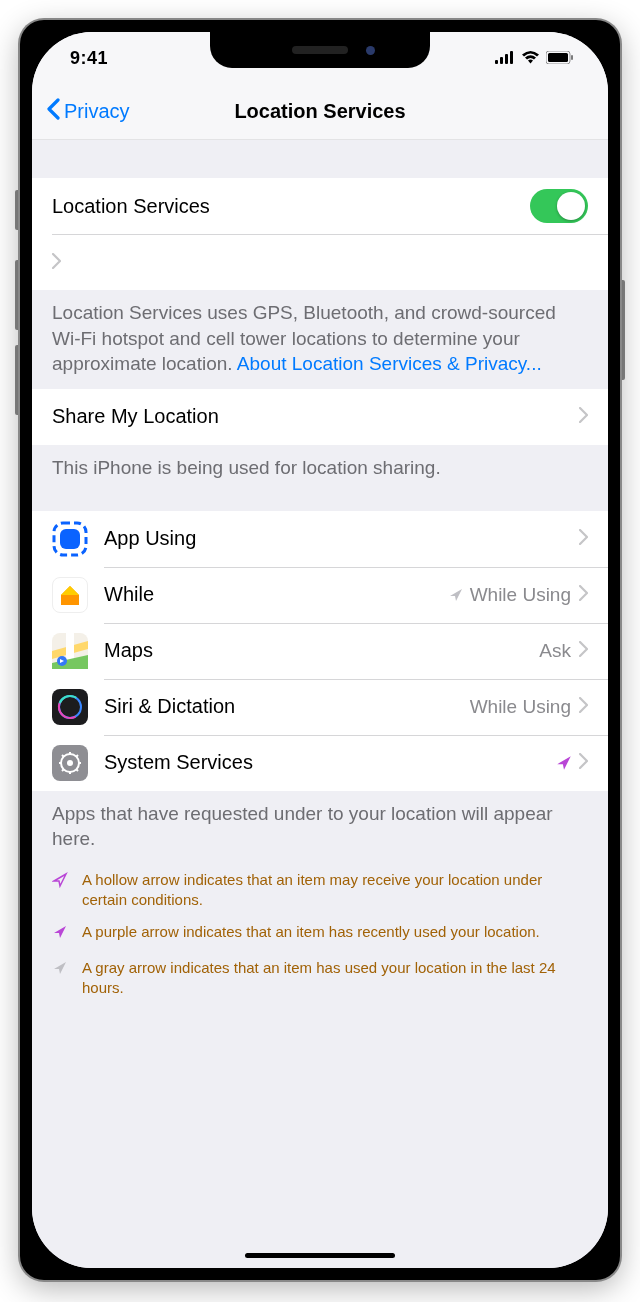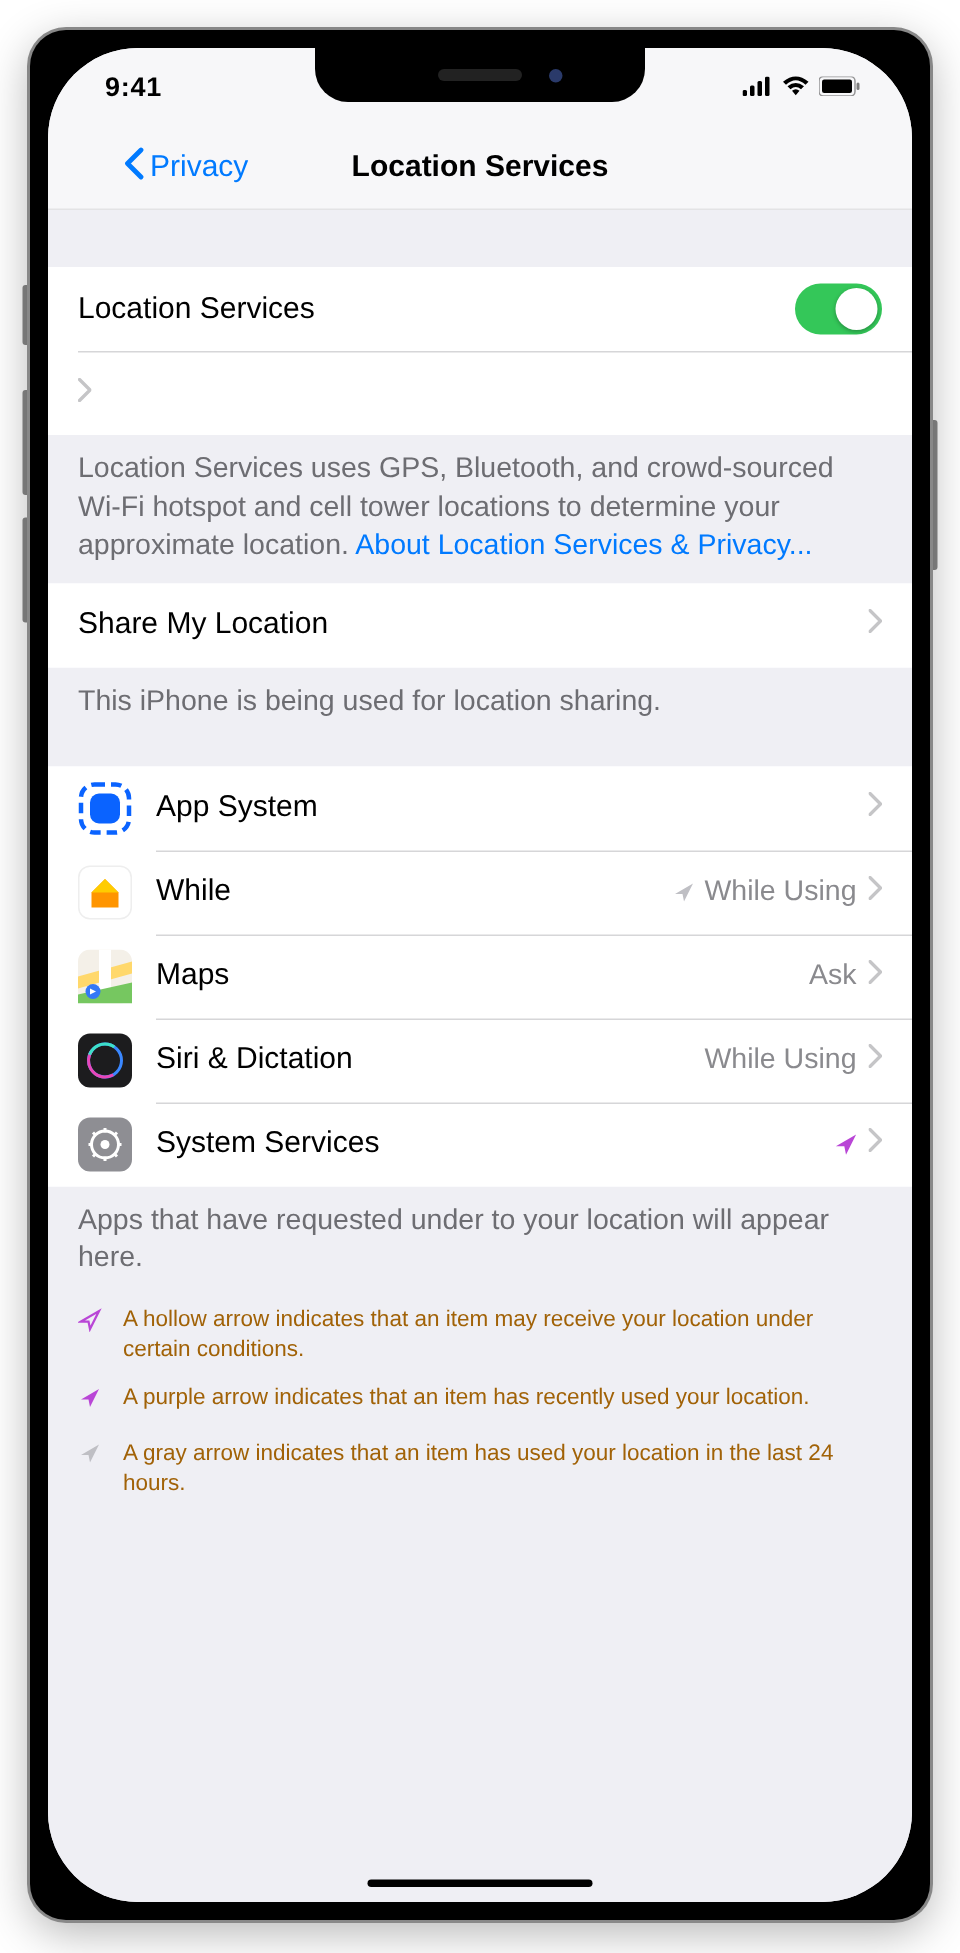--- a/index.html
+++ b/index.html
@@ -80,21 +80,20 @@
   }
   .status-left { font-size: 18px; letter-spacing: 0.5px; }
   .status-right { display: flex; align-items: center; gap: 6px; }
   .nav-bar {
     height: 56px;
     background: #f7f7f9;
     display: flex;
     align-items: center;
     position: relative;
     border-bottom: 1px solid rgba(0,0,0,0.08);
-    padding-left: 36px;
   }
   .back-btn {
     display: flex;
     align-items: center;
     color: #007aff;
     font-size: 20px;
     padding-left: 14px;
     gap: 4px;
   }
   .nav-title {
@@ -266,21 +265,21 @@
       <div style="height:18px"></div>
 
       <div class="group">
         <div class="row app-row">
           <div class="app-icon">
             <svg width="36" height="36" viewBox="0 0 36 36">
                 <rect x="2" y="2" width="32" height="32" rx="9" fill="none" stroke="#0a63ff" stroke-width="3" stroke-dasharray="7 4"></rect>
                 <rect x="8" y="8" width="20" height="20" rx="6" fill="#0a63ff"></rect>
               </svg>
           </div>
-          <div class="row-label">App System</div>
+          <div class="row-label">App Using</div>
           <span class="chevron"><svg width="9" height="16" viewBox="0 0 9 16">
                 <path d="M1 1 L8 8 L1 15" stroke="#c5c5c7" stroke-width="2.2" fill="none" stroke-linecap="round" stroke-linejoin="round"></path>
               </svg></span>
         </div>
 
         <div class="row app-row">
           <div class="app-icon" style="background:#fff;border:1px solid #eee">
             <svg width="26" height="26" viewBox="0 0 26 26">
                 <path d="M4 13 L13 4 L22 13 L22 23 L4 23 Z" fill="#ff9500"></path>
                 <path d="M4 13 L13 4 L22 13" fill="#ffcc00"></path>

